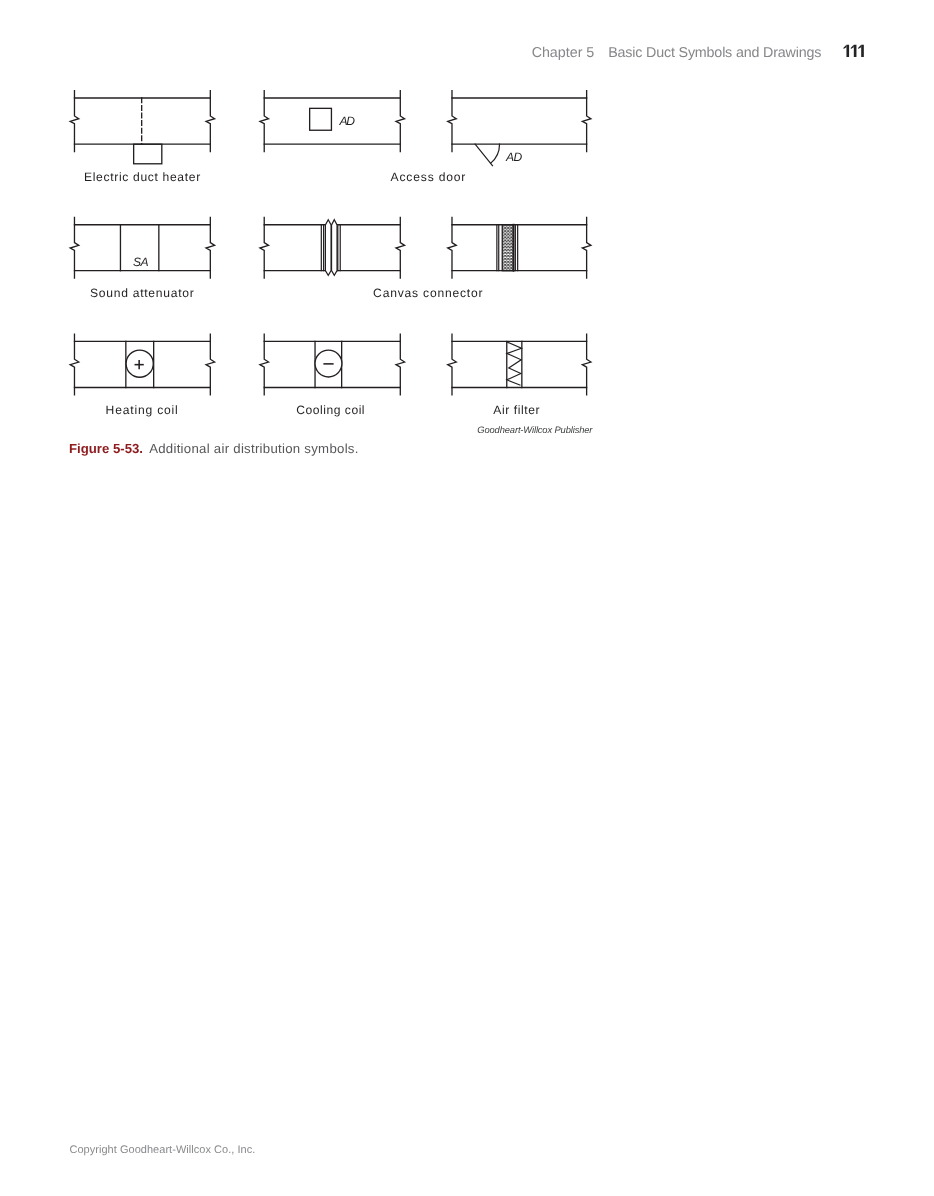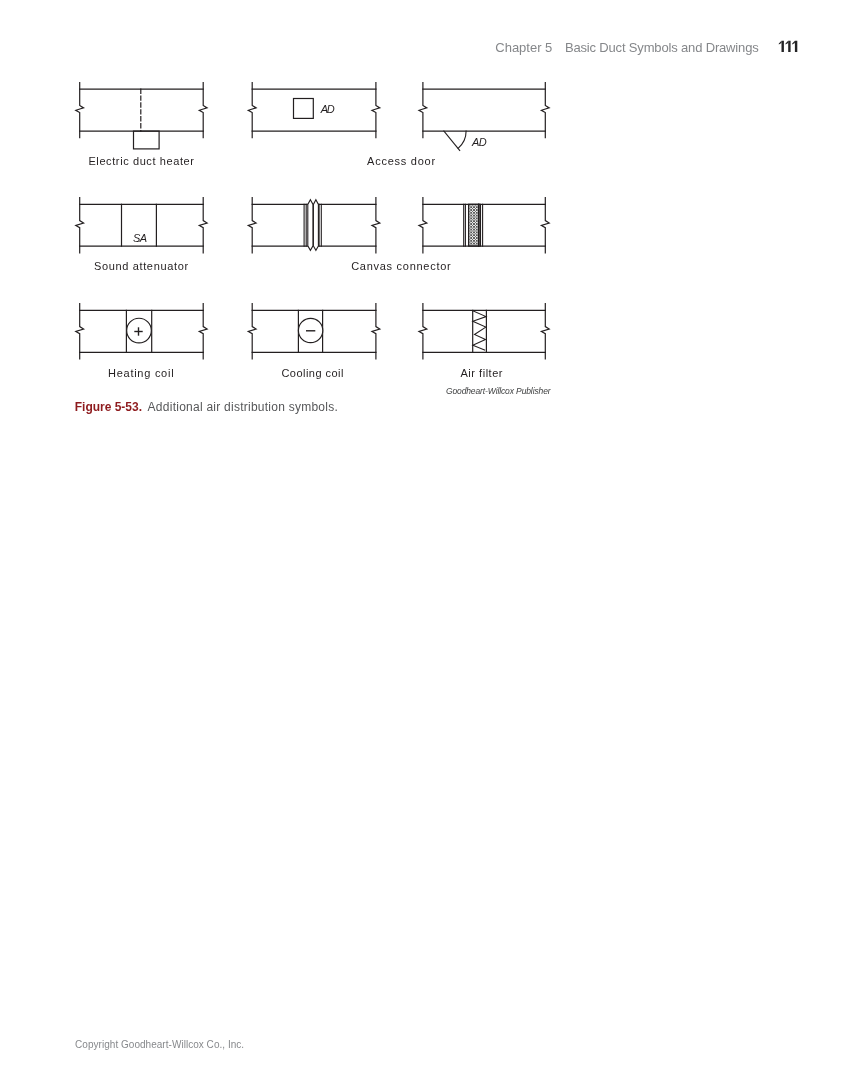--- a/index.html
+++ b/index.html
@@ -1,17 +1,17 @@
 <!DOCTYPE html>
 <html><head>
 <meta charset="utf-8">
 <style>
   html,body{margin:0;padding:0;background:#ffffff;}
   #page{position:relative;width:817px;height:1087px;background:#ffffff;overflow:hidden;
-        font-family:"Liberation Sans",sans-serif;margin-left:12px;}
+        font-family:"Liberation Sans",sans-serif;}
   svg{position:absolute;left:0;top:0;}
   text{font-family:"Liberation Sans",sans-serif;}
 </style>
 </head>
 <body>
 <div id="page">
 <svg width="849" height="1087" viewBox="0 0 849 1087">
   <defs>
     <pattern id="xh" width="2.8" height="2.8" patternUnits="userSpaceOnUse">
       <path d="M0,0 L2.8,2.8 M2.8,0 L0,2.8" stroke="#4d4d4d" stroke-width="0.9" fill="none"></path>

